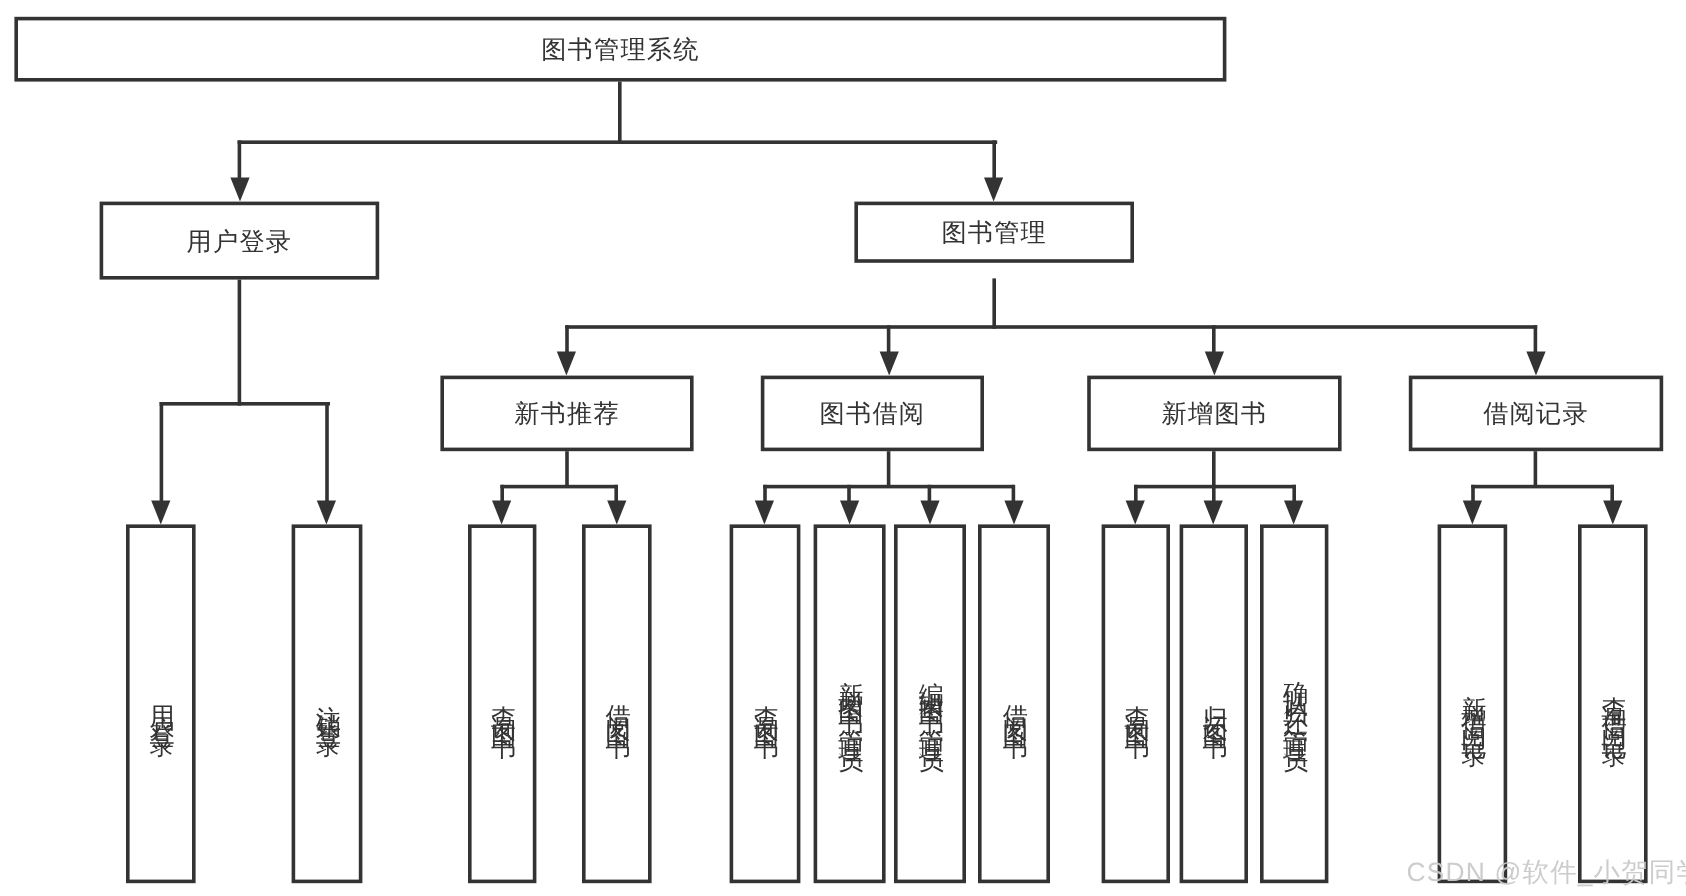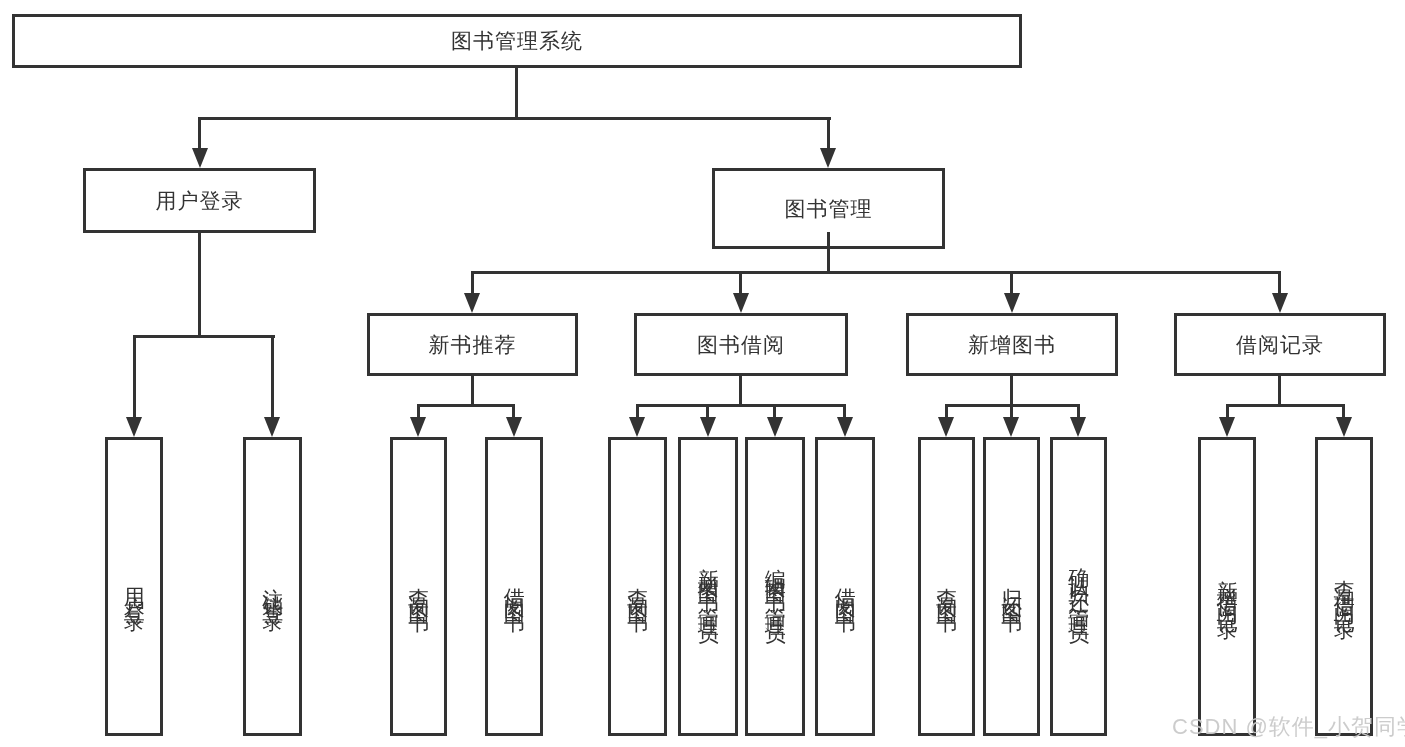--- a/index.html
+++ b/index.html
@@ -42,21 +42,21 @@
   <div class="v" style="left:515px; top:68px;  height:51px;"></div>
   <div class="h" style="left:198px; top:117px; width:633px;"></div>
   <div class="v" style="left:198px; top:117px; height:33px;"></div>
   <div class="arrow" style="left:192px; top:148px;"></div>
   <div class="v" style="left:827px; top:117px; height:33px;"></div>
   <div class="arrow" style="left:820px; top:148px;"></div>
 
   <div class="node" style="left:83px; top:168px; width:233px; height:65px;">
     <span>用户登录</span>
   </div>
-  <div class="node" style="left:712px; top:168px; width:233px; height:81px;">
+  <div class="node" style="left:712px; top:168px; width:233px; height:51px;">
     <span>图书管理</span>
   </div>
 
   <div class="v" style="left:198px; top:233px; height:105px;"></div>
   <div class="h" style="left:133px; top:335px; width:142px;"></div>
   <div class="v" style="left:133px; top:335px; height:84px;"></div>
   <div class="arrow" style="left:126px; top:417px;"></div>
   <div class="v" style="left:271px; top:335px; height:84px;"></div>
   <div class="arrow" style="left:264px; top:417px;"></div>
 
@@ -67,21 +67,21 @@
   <div class="v" style="left:739px;  top:271px; height:25px;"></div>
   <div class="arrow" style="left:733px;  top:293px;"></div>
   <div class="v" style="left:1010px; top:271px; height:25px;"></div>
   <div class="arrow" style="left:1004px; top:293px;"></div>
   <div class="v" style="left:1278px; top:271px; height:25px;"></div>
   <div class="arrow" style="left:1272px; top:293px;"></div>
 
   <div class="node" style="left:367px; top:313px; width:211px; height:63px;">
     <span>新书推荐</span>
   </div>
-  <div class="node" style="left:634px; top:313px; width:214px; height:63px;">
+  <div class="node" style="left:634px; top:313px; width:186px; height:63px;">
     <span>图书借阅</span>
   </div>
   <div class="node" style="left:906px; top:313px; width:212px; height:63px;">
     <span>新增图书</span>
   </div>
   <div class="node" style="left:1174px; top:313px; width:212px; height:63px;">
     <span>借阅记录</span>
   </div>
 
   <div class="v" style="left:471px; top:376px; height:30px;"></div>

